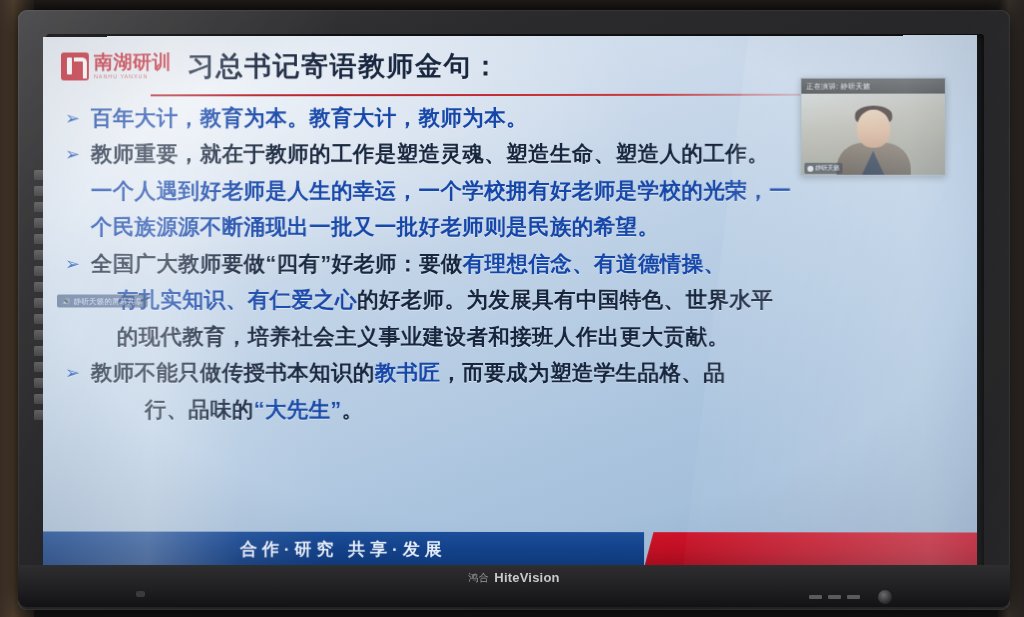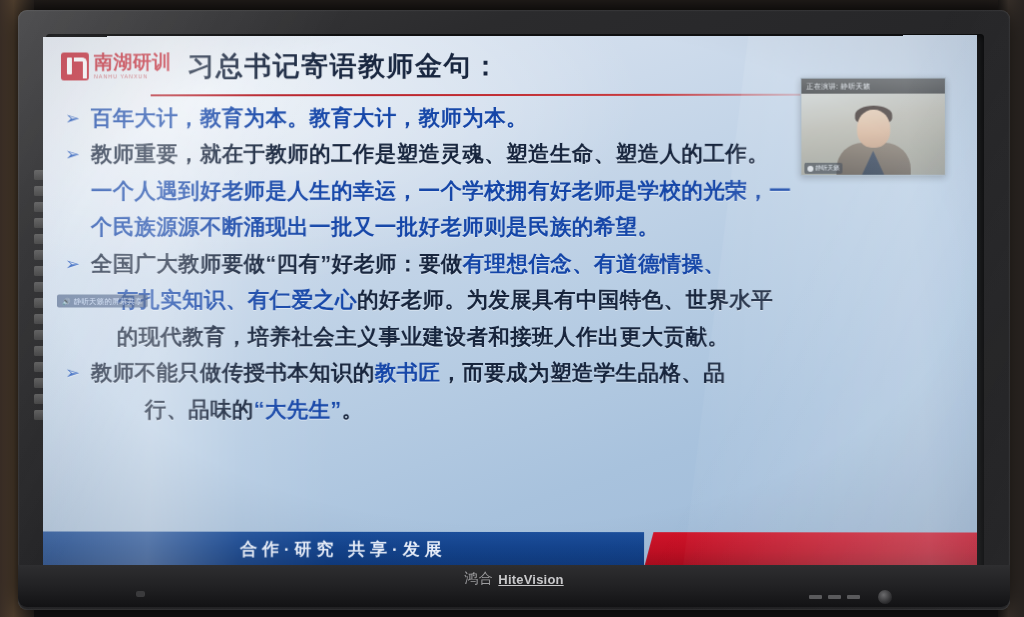--- a/index.html
+++ b/index.html
@@ -251,24 +251,24 @@
   .chin {
     position: absolute; left: 18px; bottom: 10px; width: 992px; height: 42px;
     background: linear-gradient(180deg, #2e2e30 0%, #202022 55%, #121214 100%);
     border-bottom-left-radius: 9px; border-bottom-right-radius: 9px;
   }
   .brand {
     position: absolute; left: 50%; top: 5px; transform: translateX(-50%);
     display: flex; align-items: center; gap: 5px;
   }
   .brand-cn {
-    font-size: 14px; color: #9d9d9f; letter-spacing: .5px;
+    font-size: 10px; color: #9d9d9f; letter-spacing: .5px;
   }
   .brand-en {
-    font-size: 13px; color: #c9c9cb; font-weight: 700; letter-spacing: .2px; text-decoration: underline;
+    font-size: 13px; color: #c9c9cb; font-weight: 700; letter-spacing: .2px;
   }
   .chin-ports {
     position: absolute; right: 150px; bottom: 8px;
     display: flex; align-items: center; gap: 6px;
   }
   .port { width: 13px; height: 4px; background: #5a5a5c; border-radius: 1px; }
   .jack {
     position: absolute; right: 118px; bottom: 3px;
     width: 14px; height: 14px; border-radius: 50%;
     background: radial-gradient(circle at 40% 35%, #6b6b6d 0%, #2a2a2c 70%);

